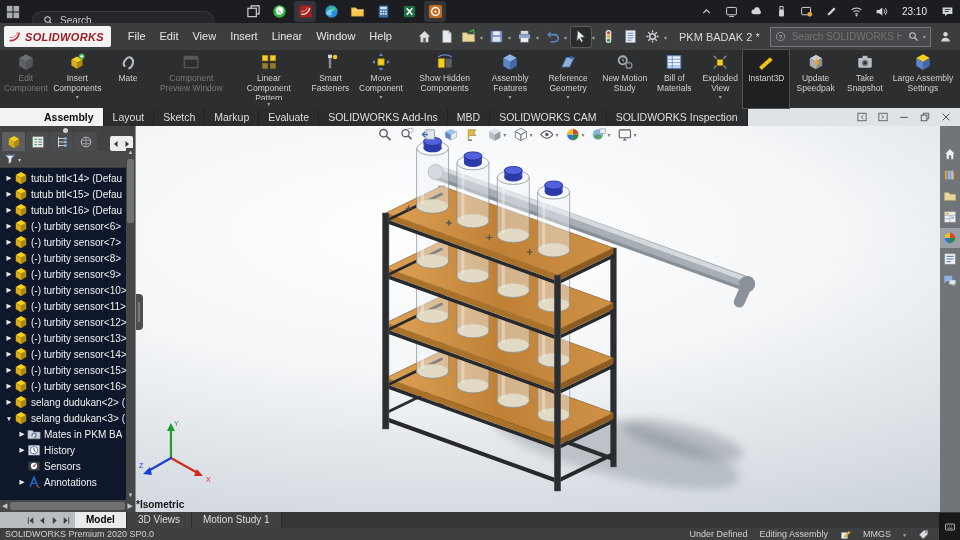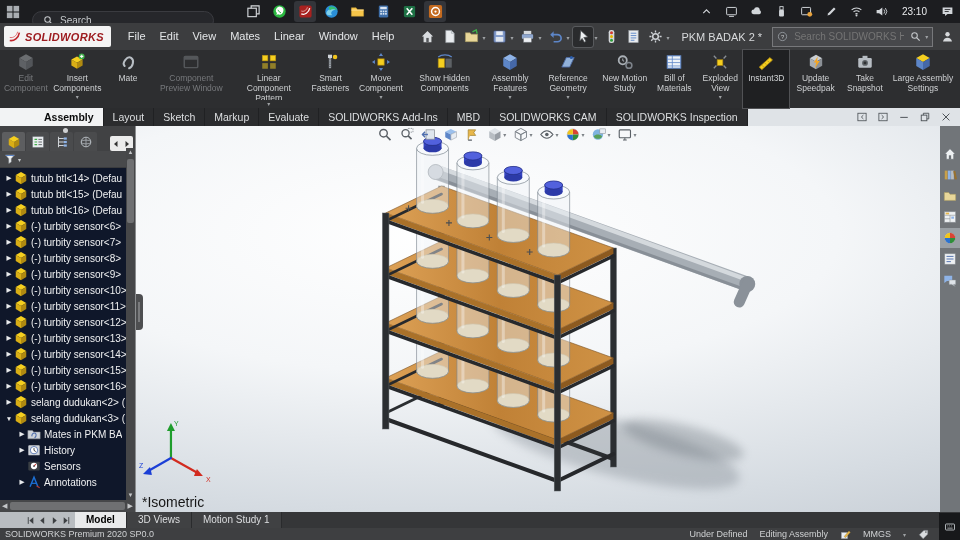--- a/index.html
+++ b/index.html
@@ -94,21 +94,21 @@
 
   
   .viewport{flex:1;position:relative;background:radial-gradient(ellipse 130% 95% at 38% 28%, #ffffff 0%, #f4f6f8 38%, #d6dce2 75%, #c3cad2 100%);overflow:hidden;}
   .headsup{position:absolute;top:1px;left:50%;transform:translateX(-62%);display:flex;align-items:center;gap:7px;z-index:5;}
   .hu{display:flex;align-items:center;gap:1px;cursor:pointer;}
   .hu .ic{width:15px;height:15px;}
   .hu .hudd{display:none;font-size:6px;color:#7c8186;}
   .hu.dropdown .hudd{display:inline;}
   .splitter{position:absolute;left:0;top:168px;width:7px;height:36px;background:#4e4f51;border-radius:0 4px 4px 0;z-index:6;}
   .splitter::after{content:"";position:absolute;left:2px;top:8px;width:2px;height:20px;background:#7a7b7d;}
-  .view-label{position:absolute;left:6px;bottom:2px;font-size:14px;font-weight:normal;color:#161616;z-index:5;}
+  .view-label{position:absolute;left:0;bottom:2px;font-size:10px;font-weight:bold;color:#161616;z-index:5;}
   #model-svg{position:absolute;inset:0;width:100%;height:100%;}
 
   
   .taskpane{width:20px;background:#717579;flex:0 0 auto;display:flex;flex-direction:column;align-items:center;padding-top:18px;gap:1px;}
   .tp{width:20px;height:20px;display:flex;align-items:center;justify-content:center;cursor:pointer;}
   .tp.active{background:#9aa0a5;}
   .tp .ic{width:14px;height:14px;}
 
   
   .doctabs{height:16px;background:#14b8a6;display:flex;align-items:stretch;flex:0 0 auto;}
@@ -286,21 +286,21 @@
             <path d="M2 8.5C6 9.5 10 6.5 11 2" stroke="#e06a6e" stroke-width="1.1" fill="none"></path>
           </svg>
         </span>
       <b>SOLIDWORKS</b>
     </div>
     <div class="menus">
 
     <span class="menu-item">File</span>
         <span class="menu-item">Edit</span>
         <span class="menu-item">View</span>
-        <span class="menu-item">Mates</span>
+        <span class="menu-item">Insert</span>
         <span class="menu-item">Linear</span>
         <span class="menu-item">Window</span>
         <span class="menu-item">Help</span>
       </div>
     <span class="ic pin-ic">
         <svg viewBox="0 0 16 16">
           <path d="M9 1.5l5.5 5.5-3.2 1-2 4.2-1.8-1.8L3 14.9l-1-1 4.5-4.5-1.8-1.8 4.2-2z" fill="#5d9fd4"></path>
         </svg>
       </span>
     <div class="qa-icons">

